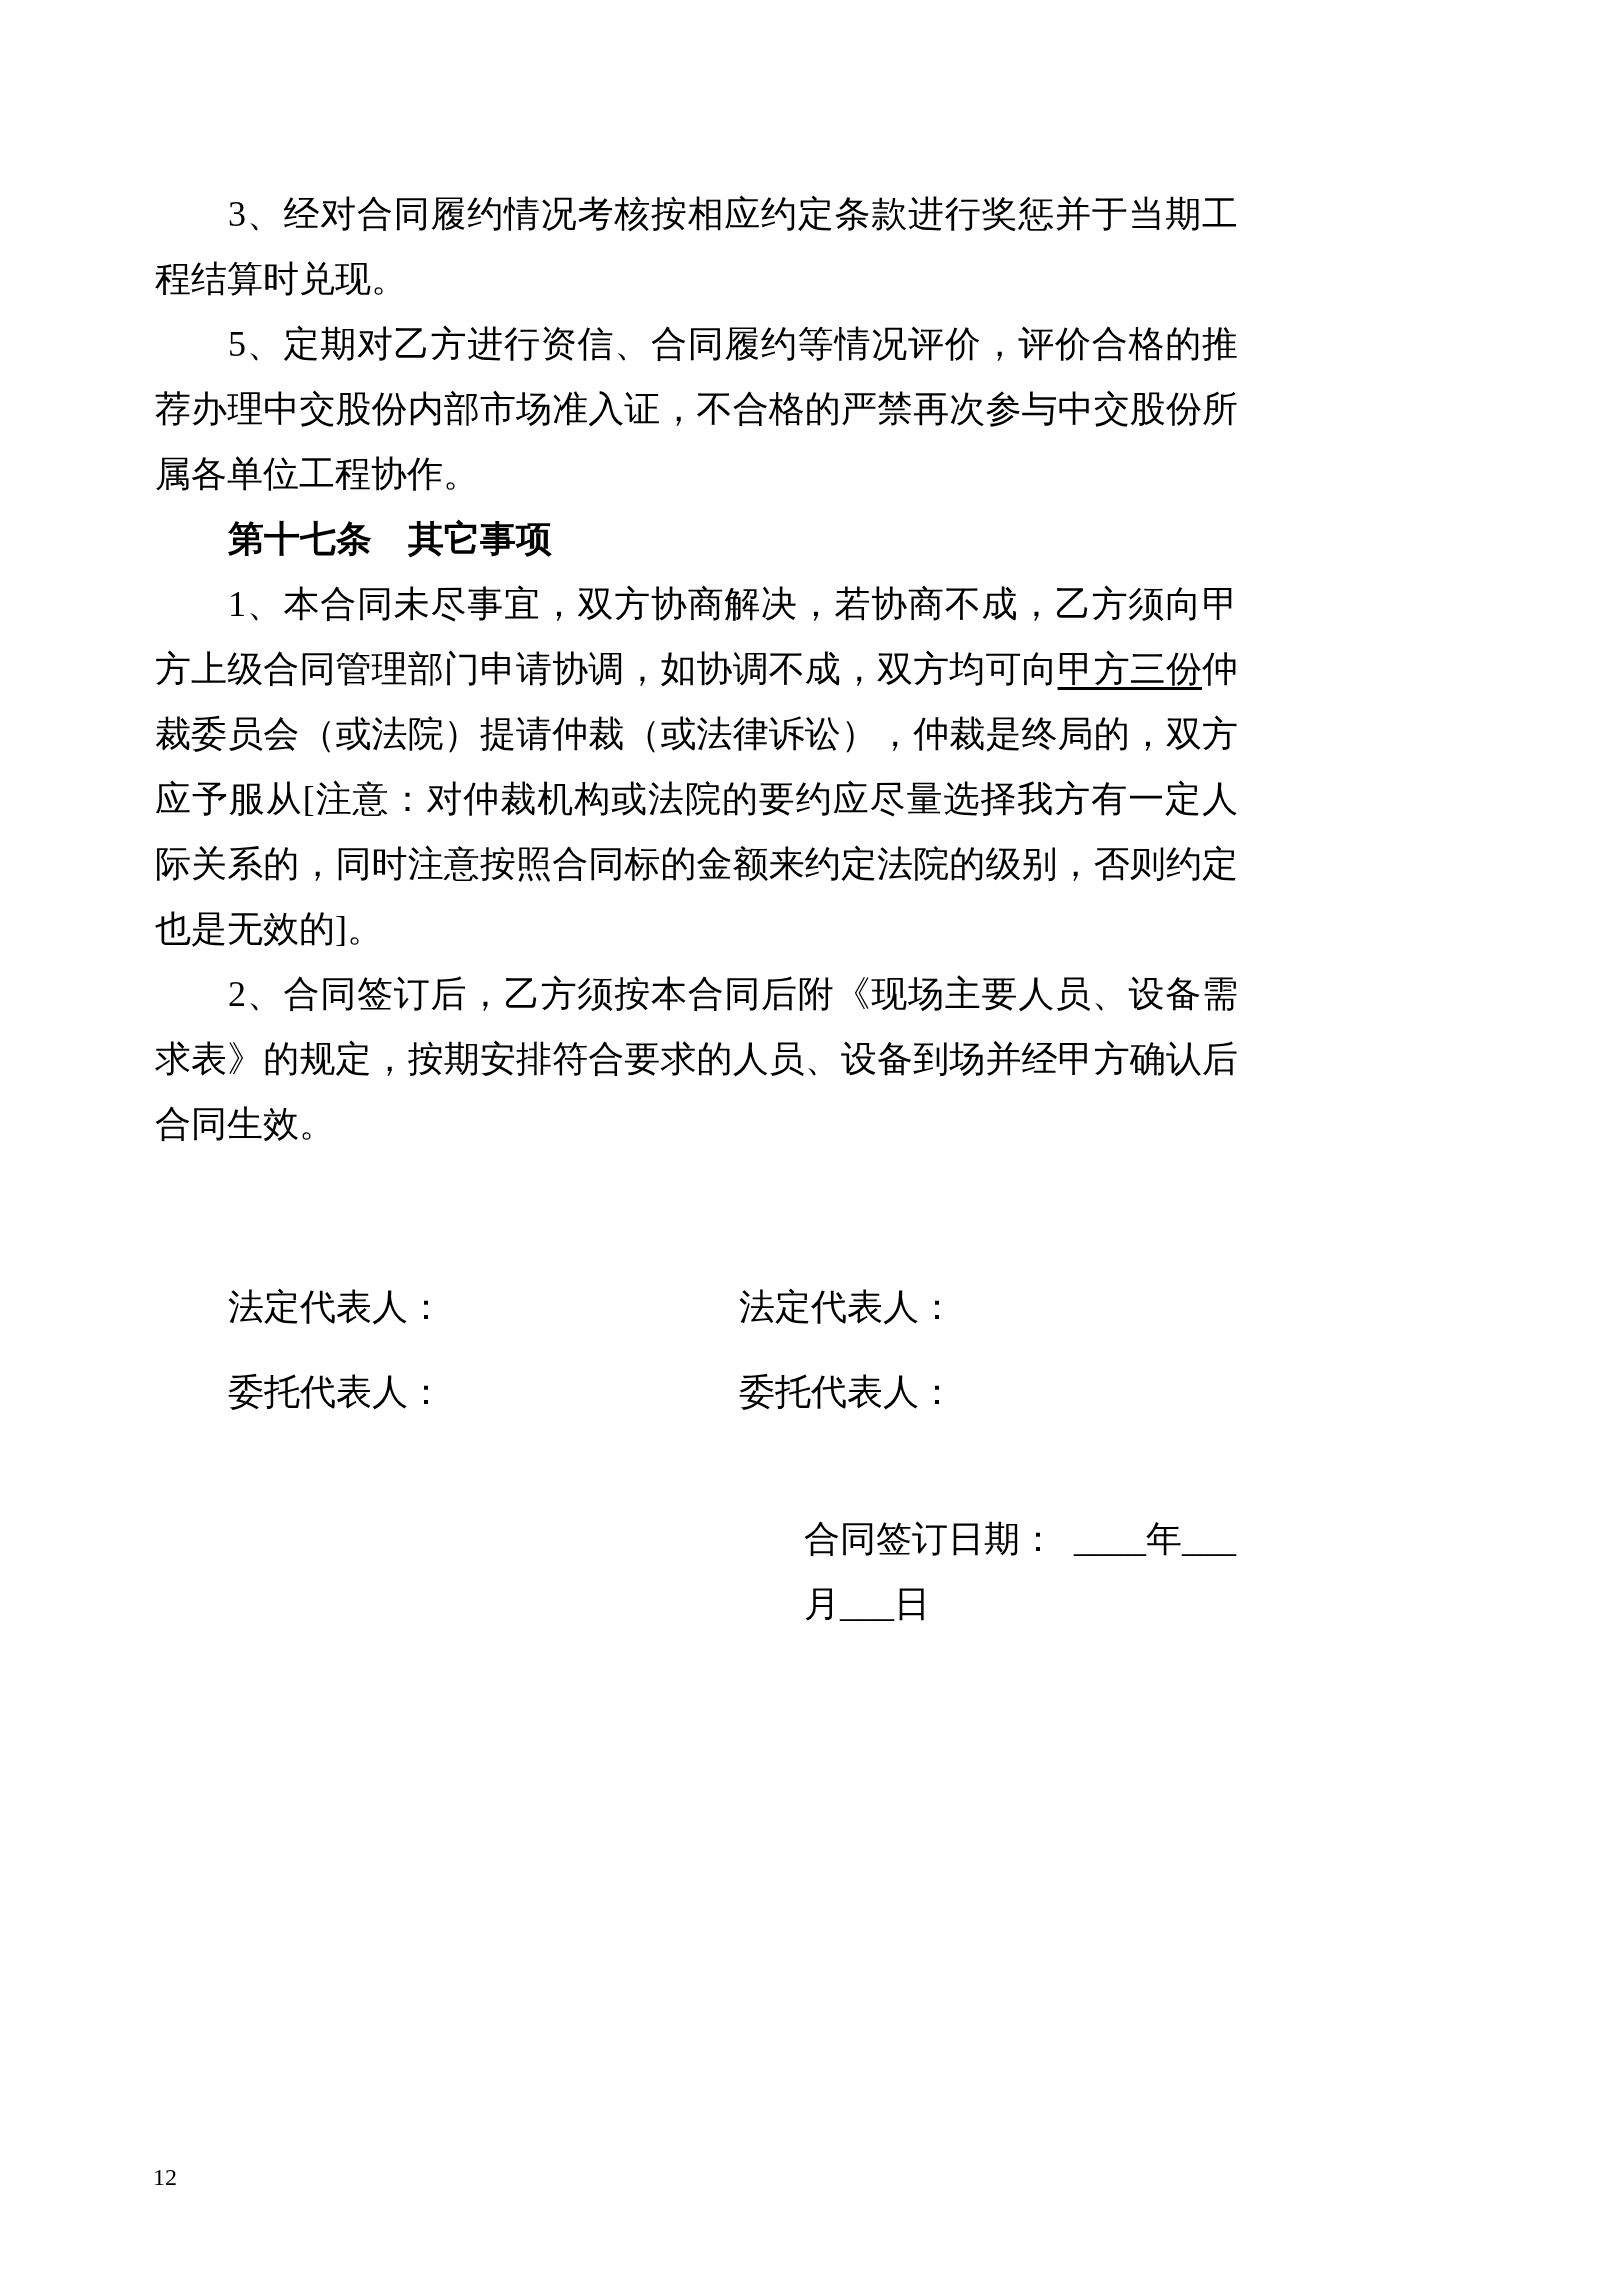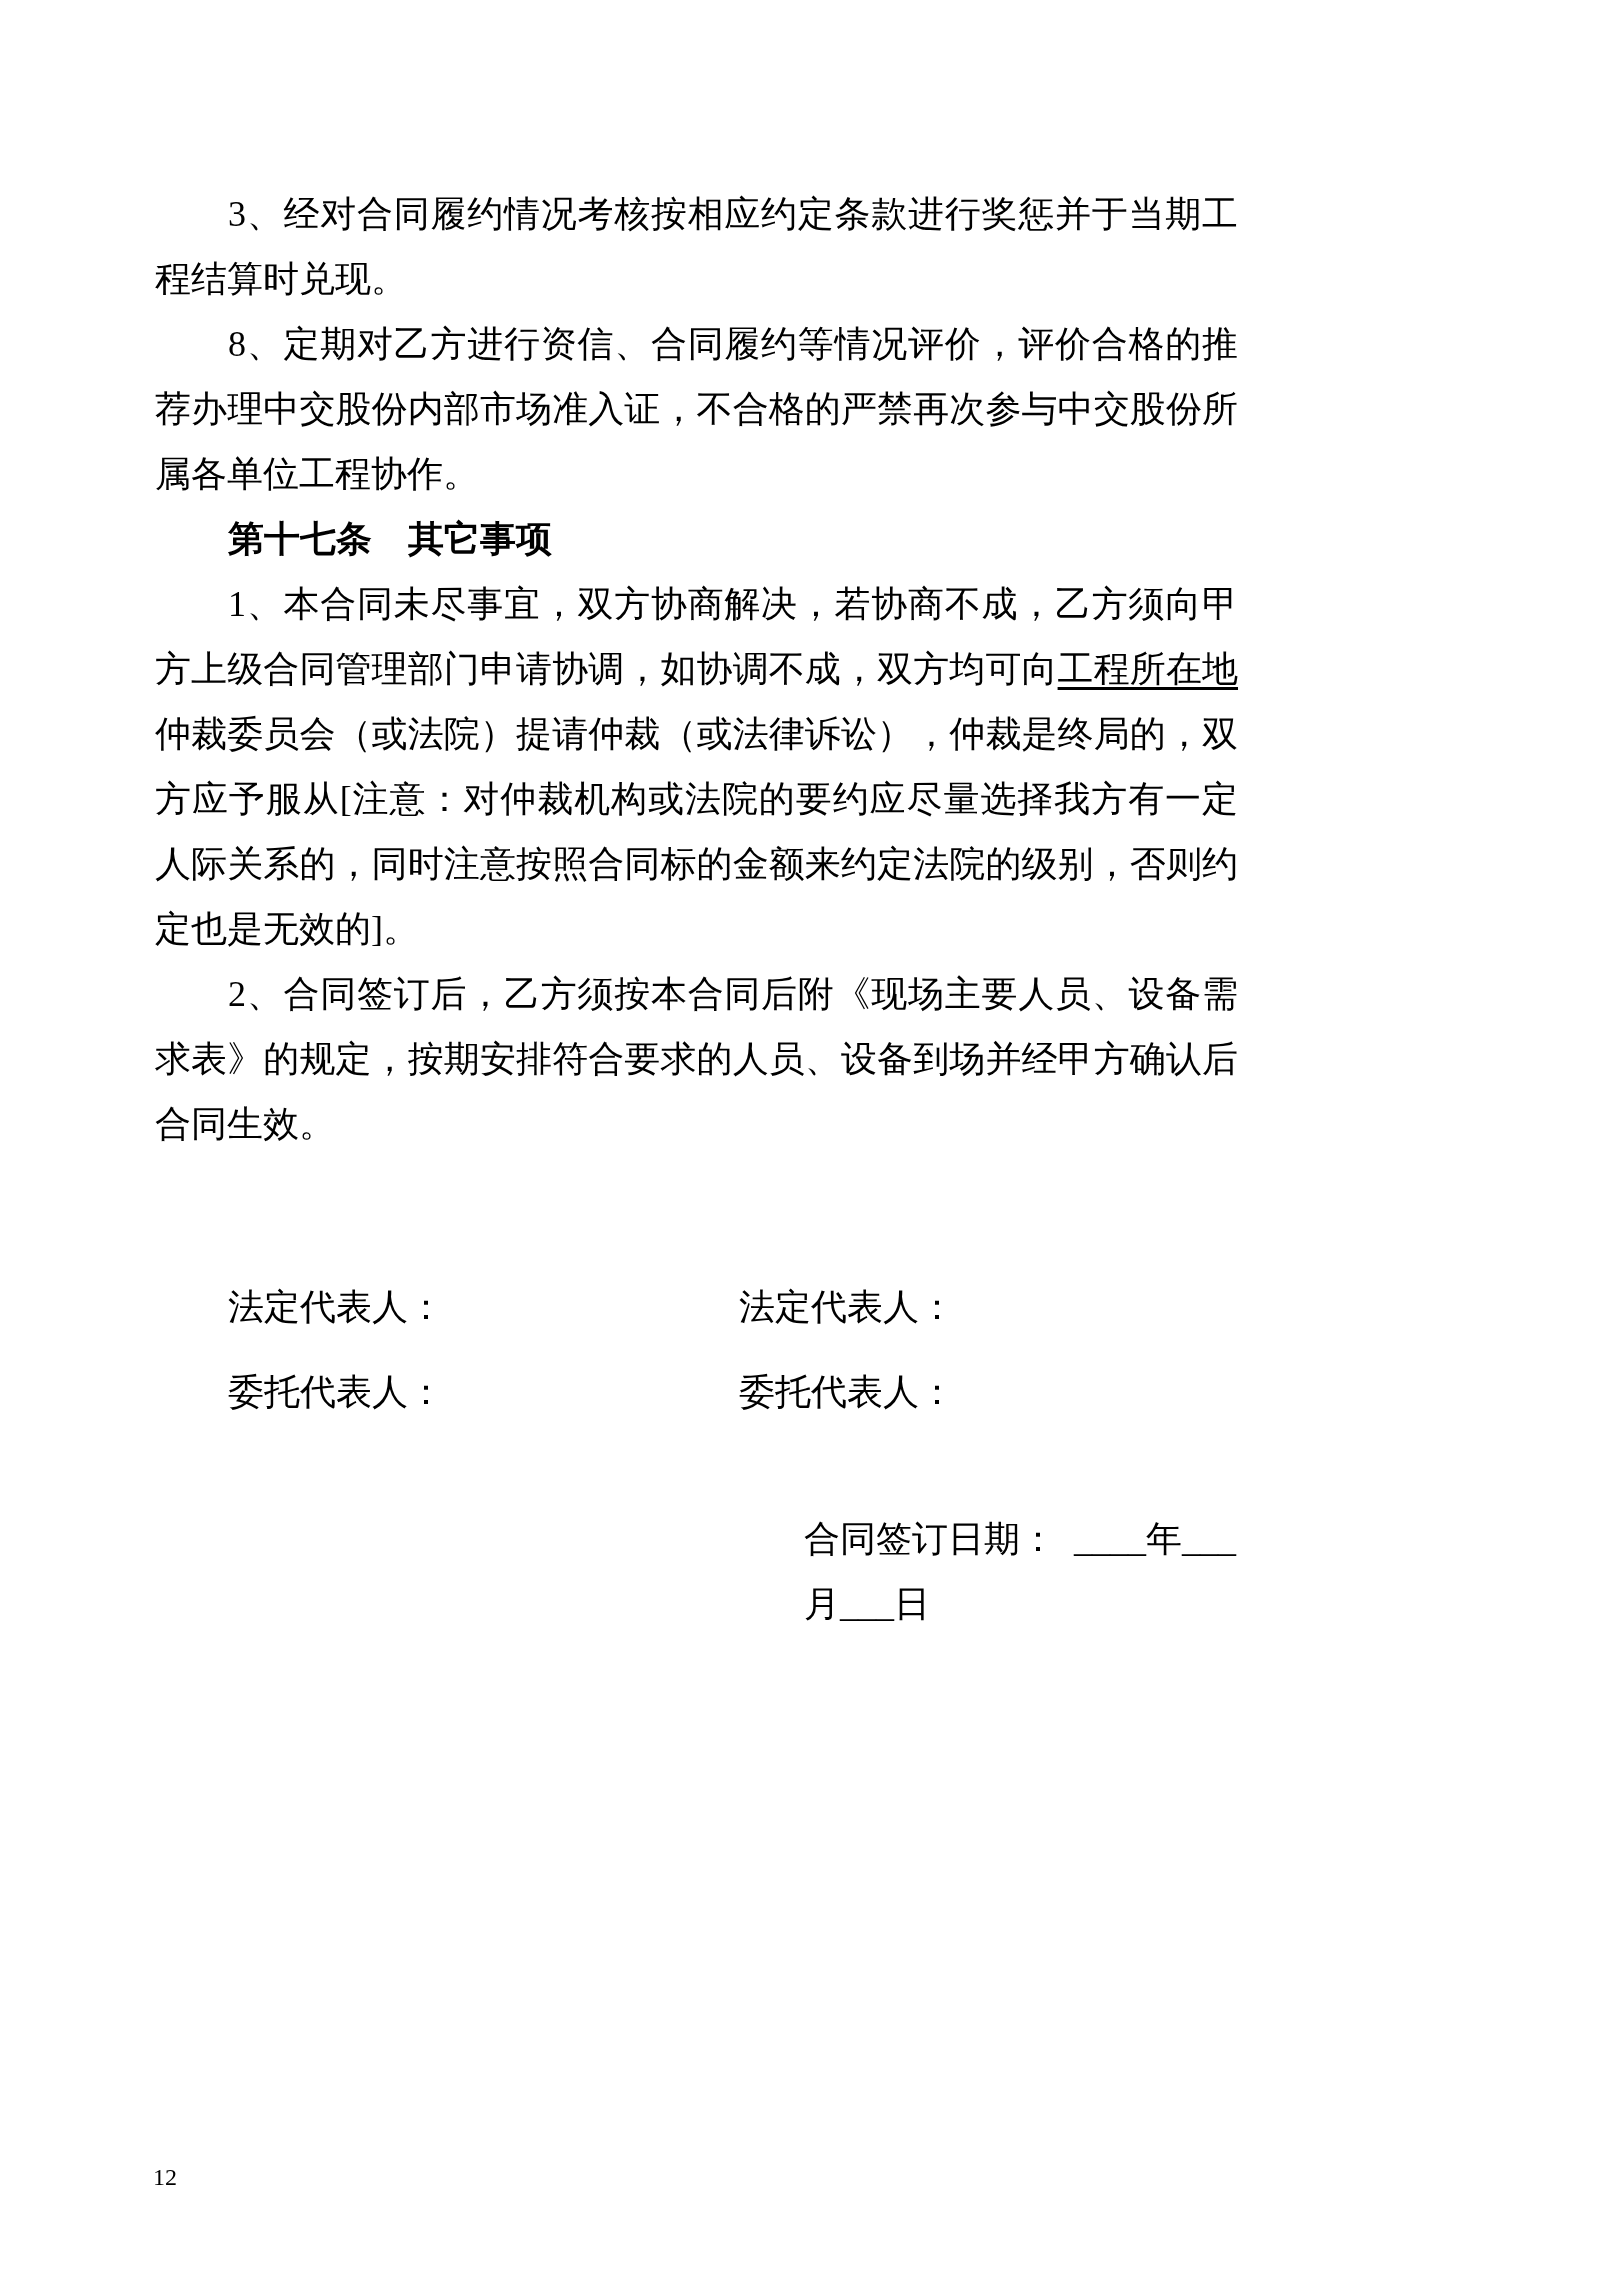--- a/index.html
+++ b/index.html
@@ -70,25 +70,25 @@
     }
   </style>
 </head>
 <body>
 
 <div class="page">
   <div class="content">
 
     <p class="para">3、经对合同履约情况考核按相应约定条款进行奖惩并于当期工程结算时兑现。</p>
 
-    <p class="para">8、定期对乙方进行资信、合同履约等情况评价，评价合格的推荐办理中交股份内部市场准入证，不合格的严禁再次参与中交股份所属各单位工程协作。</p>
+    <p class="para">5、定期对乙方进行资信、合同履约等情况评价，评价合格的推荐办理中交股份内部市场准入证，不合格的严禁再次参与中交股份所属各单位工程协作。</p>
 
     <p class="heading">第十七条　其它事项</p>
 
-    <p class="para"><span>1、本合同未尽事宜，双方协商解决，若协商不成，乙方须向甲方上级合同管理部门申请协调，如协调不成，双方均可向</span><span class="u">工程所在地</span><span>仲裁委员会（或法院）提请仲裁（或法律诉讼），仲裁是终局的，双方应予服从[注意：对仲裁机构或法院的要约应尽量选择我方有一定人际关系的，同时注意按照合同标的金额来约定法院的级别，否则约定也是无效的]。</span></p>
+    <p class="para"><span>1、本合同未尽事宜，双方协商解决，若协商不成，乙方须向甲方上级合同管理部门申请协调，如协调不成，双方均可向</span><span class="u">甲方三份</span><span>仲裁委员会（或法院）提请仲裁（或法律诉讼），仲裁是终局的，双方应予服从[注意：对仲裁机构或法院的要约应尽量选择我方有一定人际关系的，同时注意按照合同标的金额来约定法院的级别，否则约定也是无效的]。</span></p>
 
     <p class="para">2、合同签订后，乙方须按本合同后附《现场主要人员、设备需求表》的规定，按期安排符合要求的人员、设备到场并经甲方确认后合同生效。</p>
 
 
     <div class="sig-block">
 
 
       <div class="sig-row">
         <span class="sig-col1 wide">法定代表人：</span>
         <span>法定代表人：</span>

